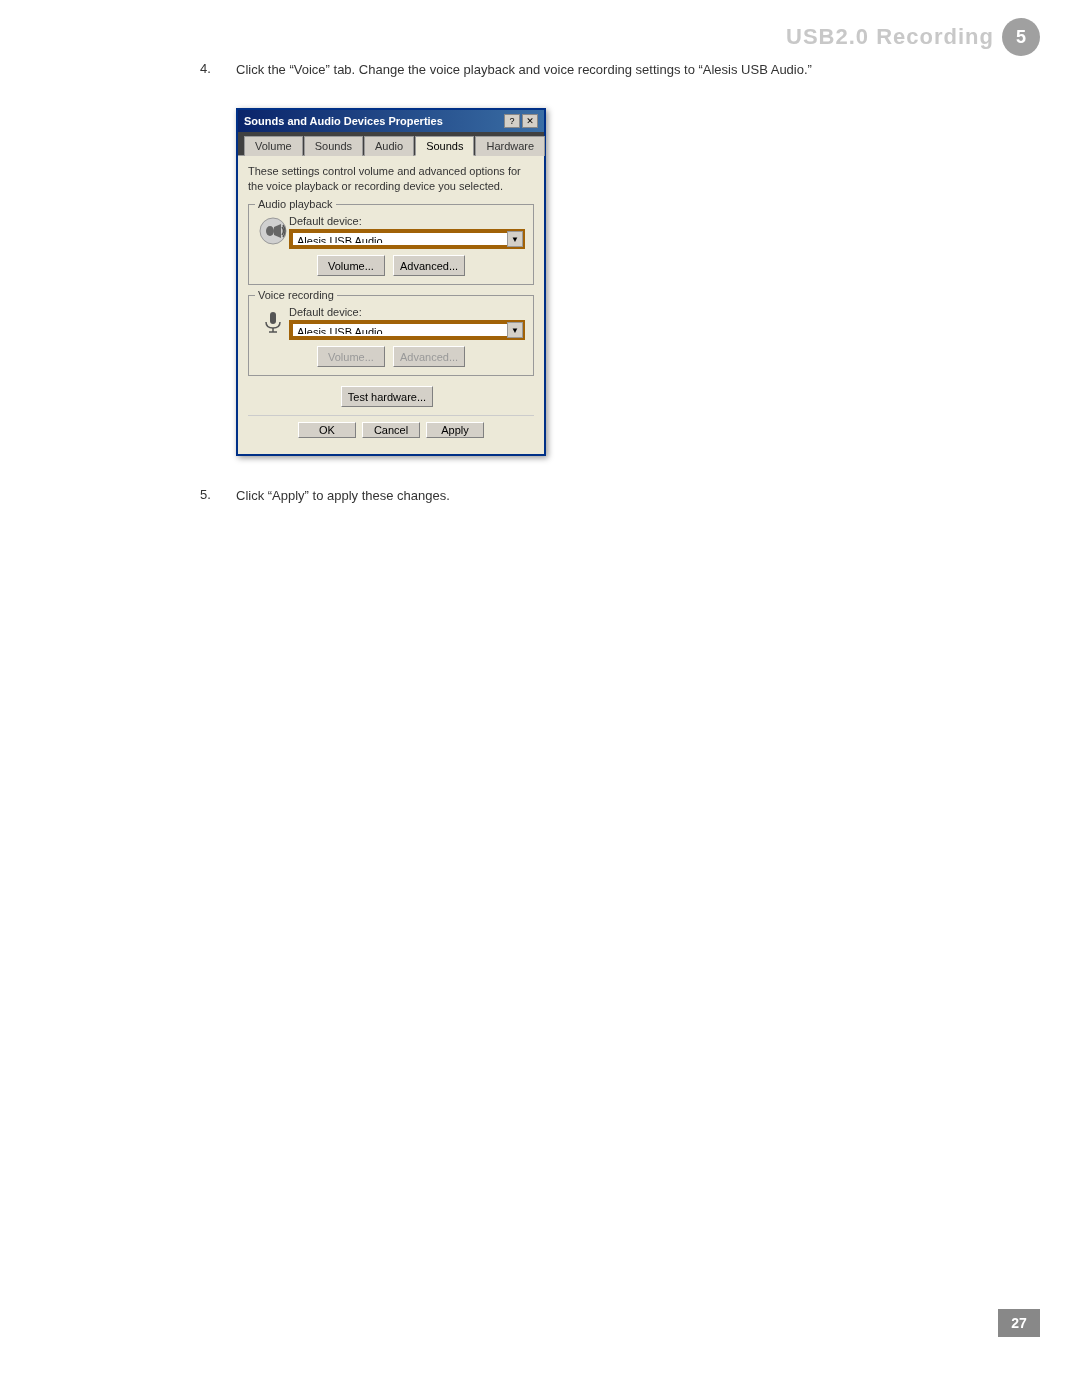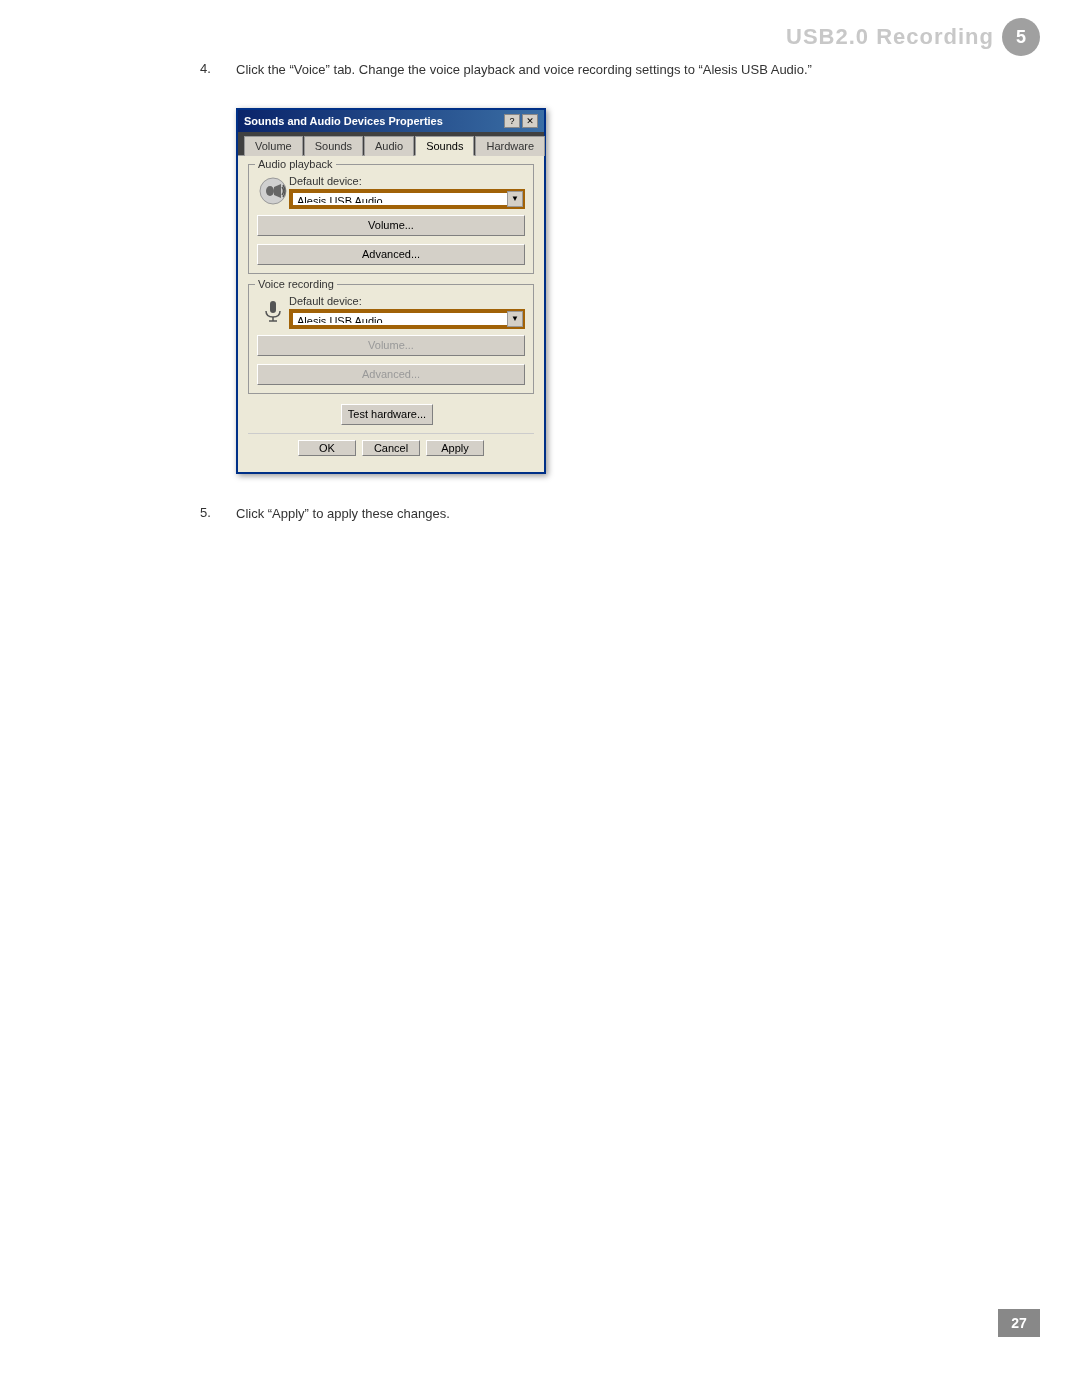--- a/index.html
+++ b/index.html
@@ -225,21 +225,20 @@
       align-items: center;
       justify-content: center;
       font-size: 8px;
     }
 
     .win-btn-row {
       display: flex;
       justify-content: center;
       gap: 8px;
       margin-top: 6px;
-      flex-direction: column;
     }
 
     .win-btn {
       min-width: 68px;
       height: 21px;
       background: #d4d0c8;
       border: 1px solid;
       border-color: #ffffff #808080 #808080 #ffffff;
       font-size: 11px;
       cursor: pointer;
@@ -328,20 +327,21 @@
       <div class="win-tabs">
         <div class="win-tab">Volume</div>
         <div class="win-tab">Sounds</div>
         <div class="win-tab">Audio</div>
         <div class="win-tab active">Sounds</div>
         <div class="win-tab">Hardware</div>
       </div>
 
       <div class="win-body">
 
+        <p class="win-description">These settings control volume and advanced options for the voice playback or recording device you selected.</p>
 
         <div class="win-group">
           <span class="win-group-title">Audio playback</span>
           <div class="win-group-content">
 
             <div class="win-icon">
               <svg width="28" height="28" viewBox="0 0 28 28">
                 <circle cx="14" cy="14" r="13" fill="#d0d0d0" stroke="#999" stroke-width="1"></circle>
                 <ellipse cx="11" cy="14" rx="4" ry="5" fill="#666"></ellipse>
                 <polygon points="15,10 22,7 22,21 15,18" fill="#666"></polygon>

